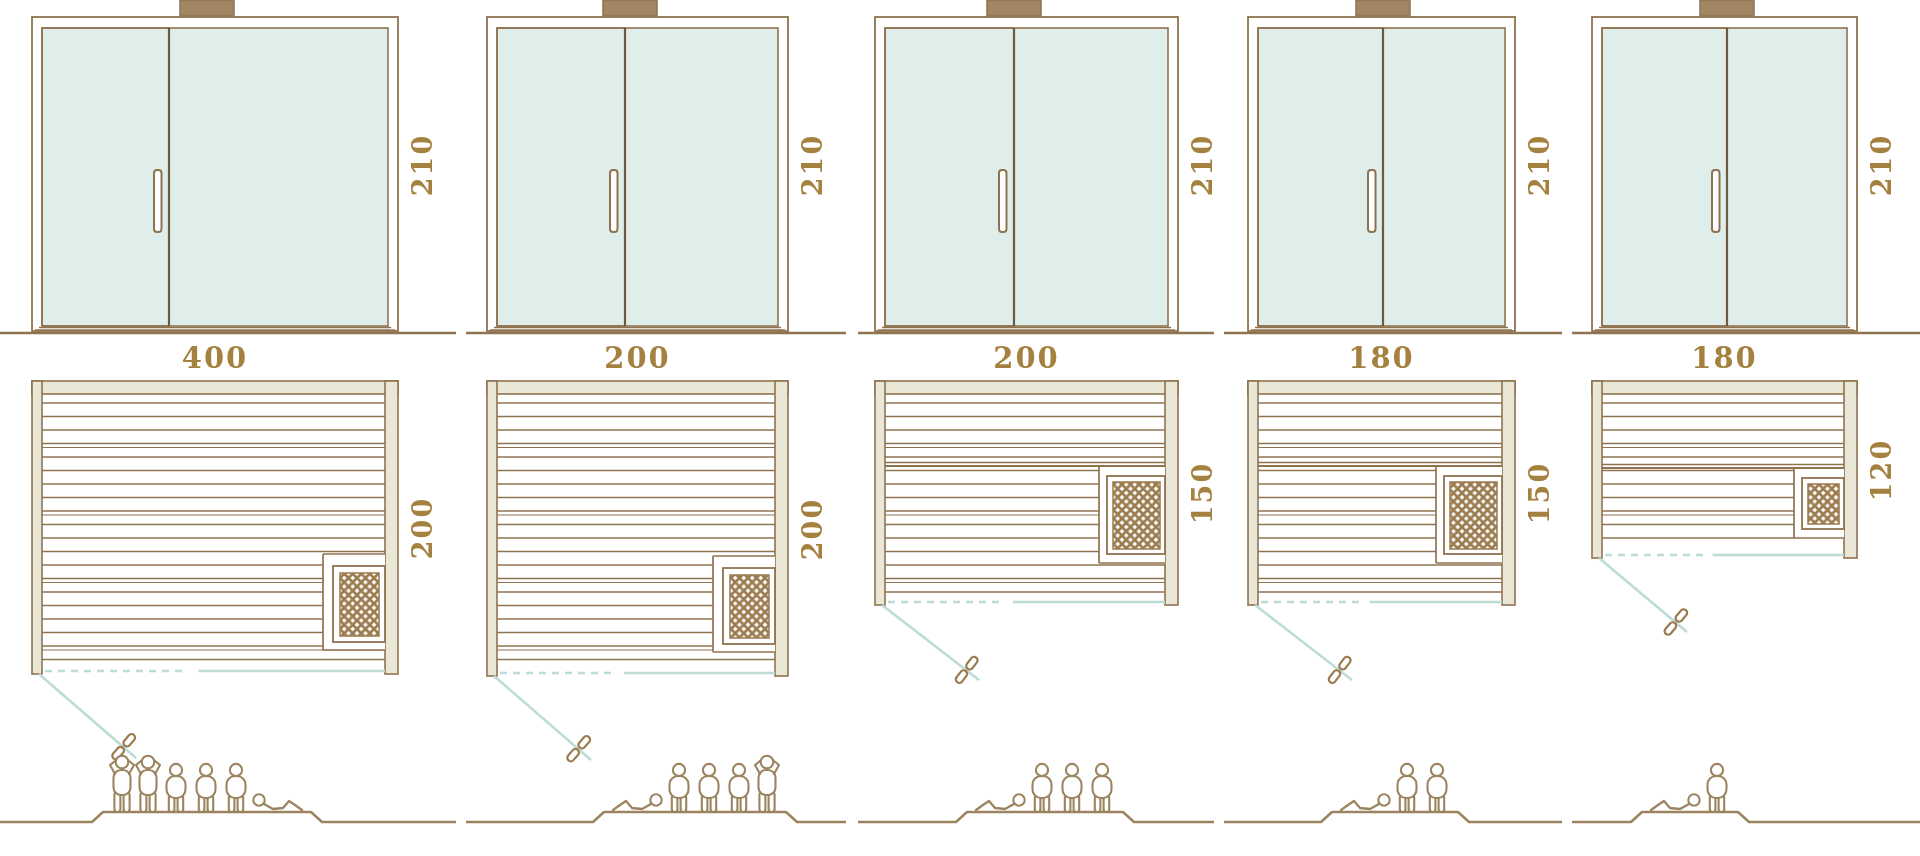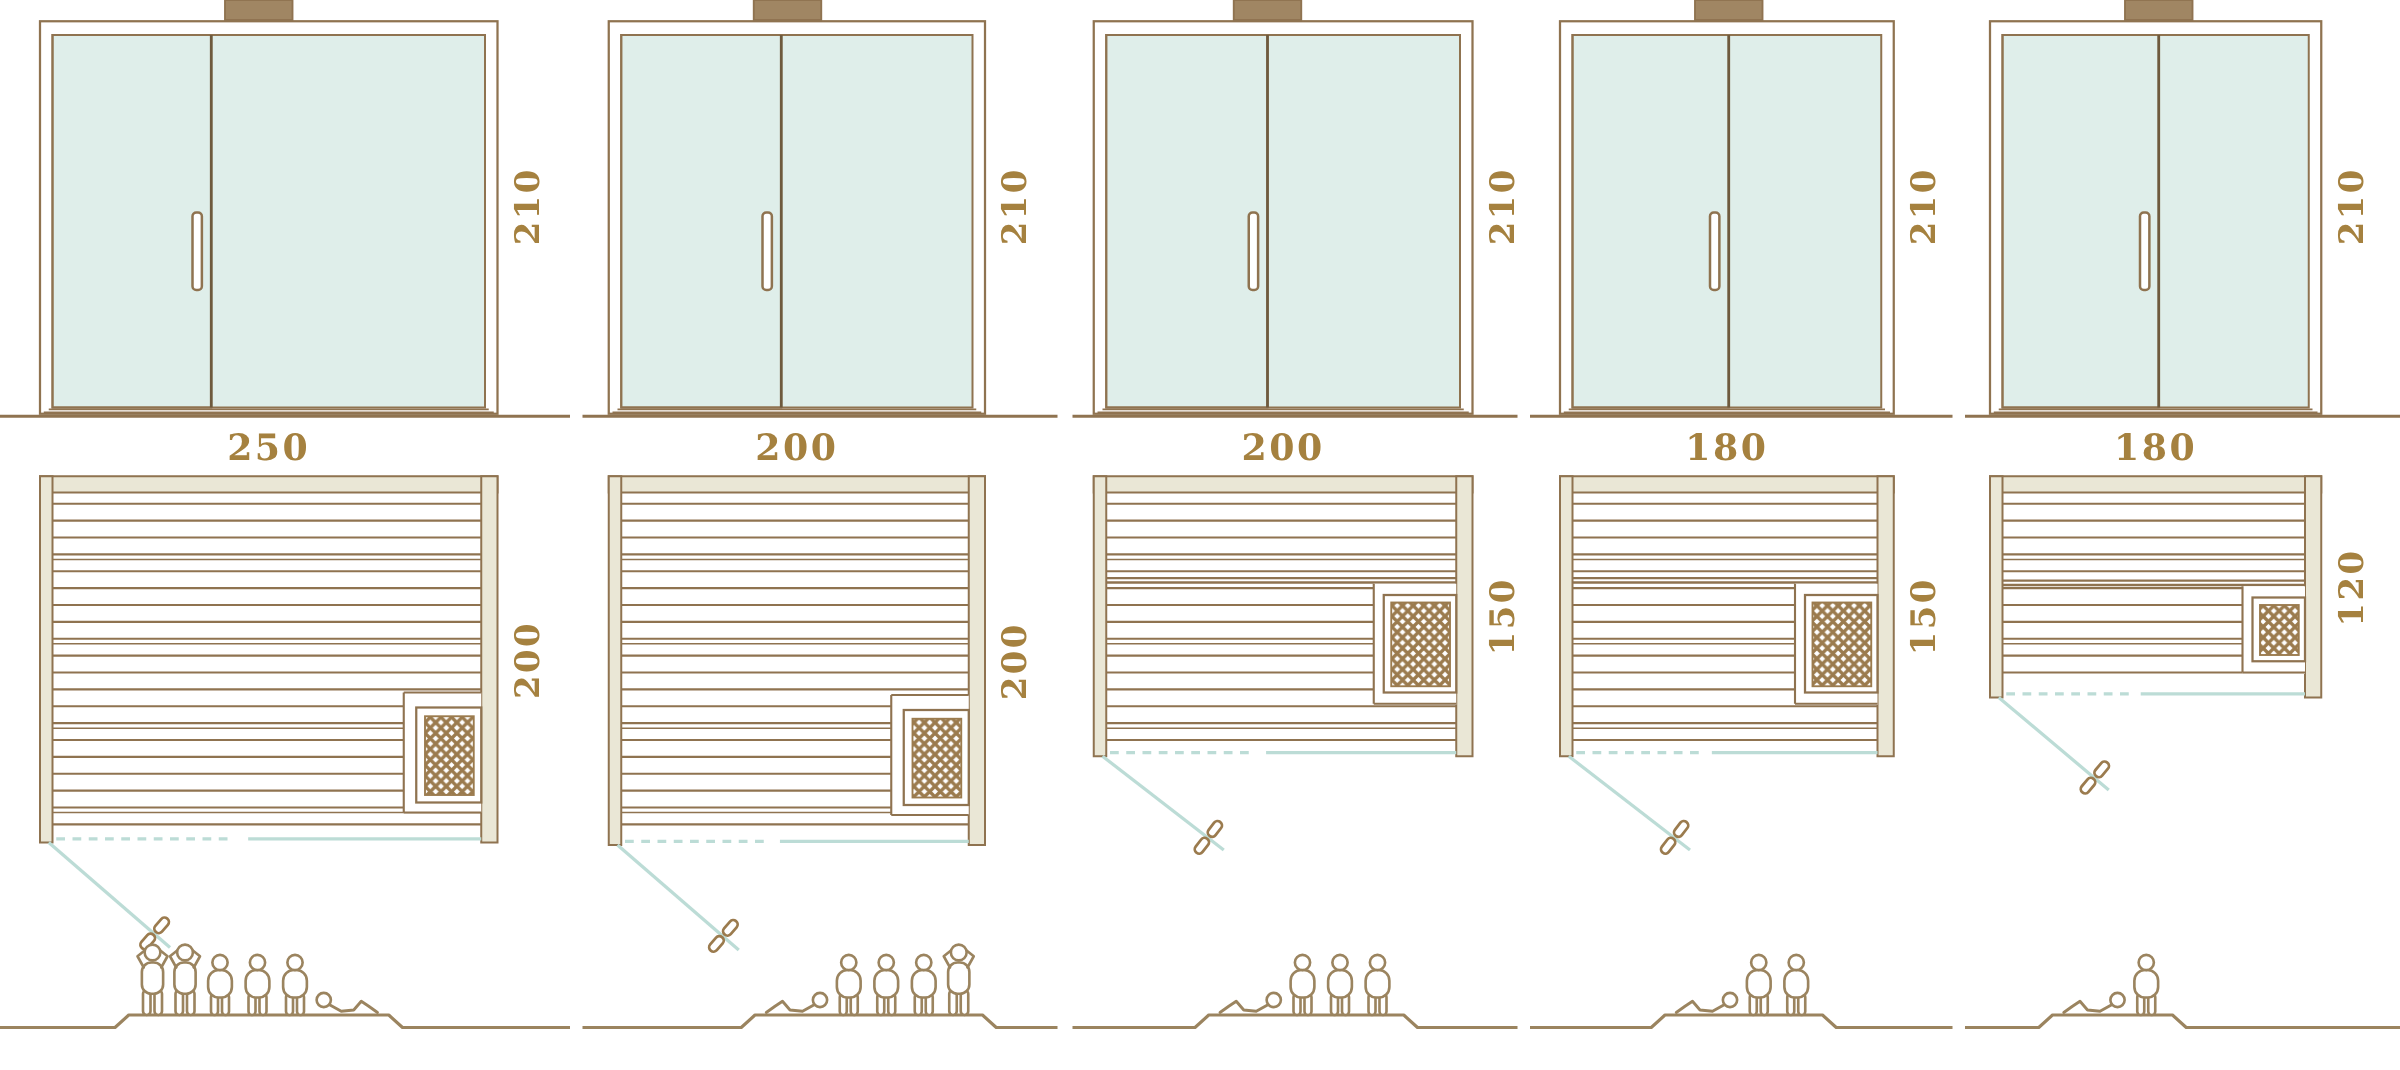--- a/index.html
+++ b/index.html
@@ -396,21 +396,21 @@
           <circle cx="1694" cy="800" r="5.7" fill="#fff" stroke="#9b845f" stroke-width="2.1"></circle>
           <rect x="1709.8" y="795" width="5.6" height="17" rx="2.8" fill="#fff" stroke="#9b845f" stroke-width="2.1"></rect>
           <rect x="1718.6" y="795" width="5.6" height="17" rx="2.8" fill="#fff" stroke="#9b845f" stroke-width="2.1"></rect>
           <rect x="1707.5" y="776" width="19" height="22" rx="8.5" fill="#fff" stroke="#9b845f" stroke-width="2.1"></rect>
           <circle cx="1717" cy="770" r="6.1" fill="#fff" stroke="#9b845f" stroke-width="2.1"></circle>
         </g>
       </g>
     </svg>
 
   <div>
-    <div class="wlabel" style="left: 32px; width: 366px;">250</div>
+    <div class="wlabel" style="left: 32px; width: 366px;">400</div>
     <div class="wlabel" style="left: 487px; width: 301px;">200</div>
     <div class="wlabel" style="left: 875px; width: 303px;">200</div>
     <div class="wlabel" style="left: 1248px; width: 267px;">180</div>
     <div class="wlabel" style="left: 1592px; width: 265px;">180</div>
 
     <div class="rlabel elev" style="left: 406px; top: 205px;">210</div>
     <div class="rlabel elev" style="left: 796px; top: 205px;">210</div>
     <div class="rlabel elev" style="left: 1186px; top: 205px;">210</div>
     <div class="rlabel elev" style="left: 1523px; top: 205px;">210</div>
     <div class="rlabel elev" style="left: 1865px; top: 205px;">210</div>

